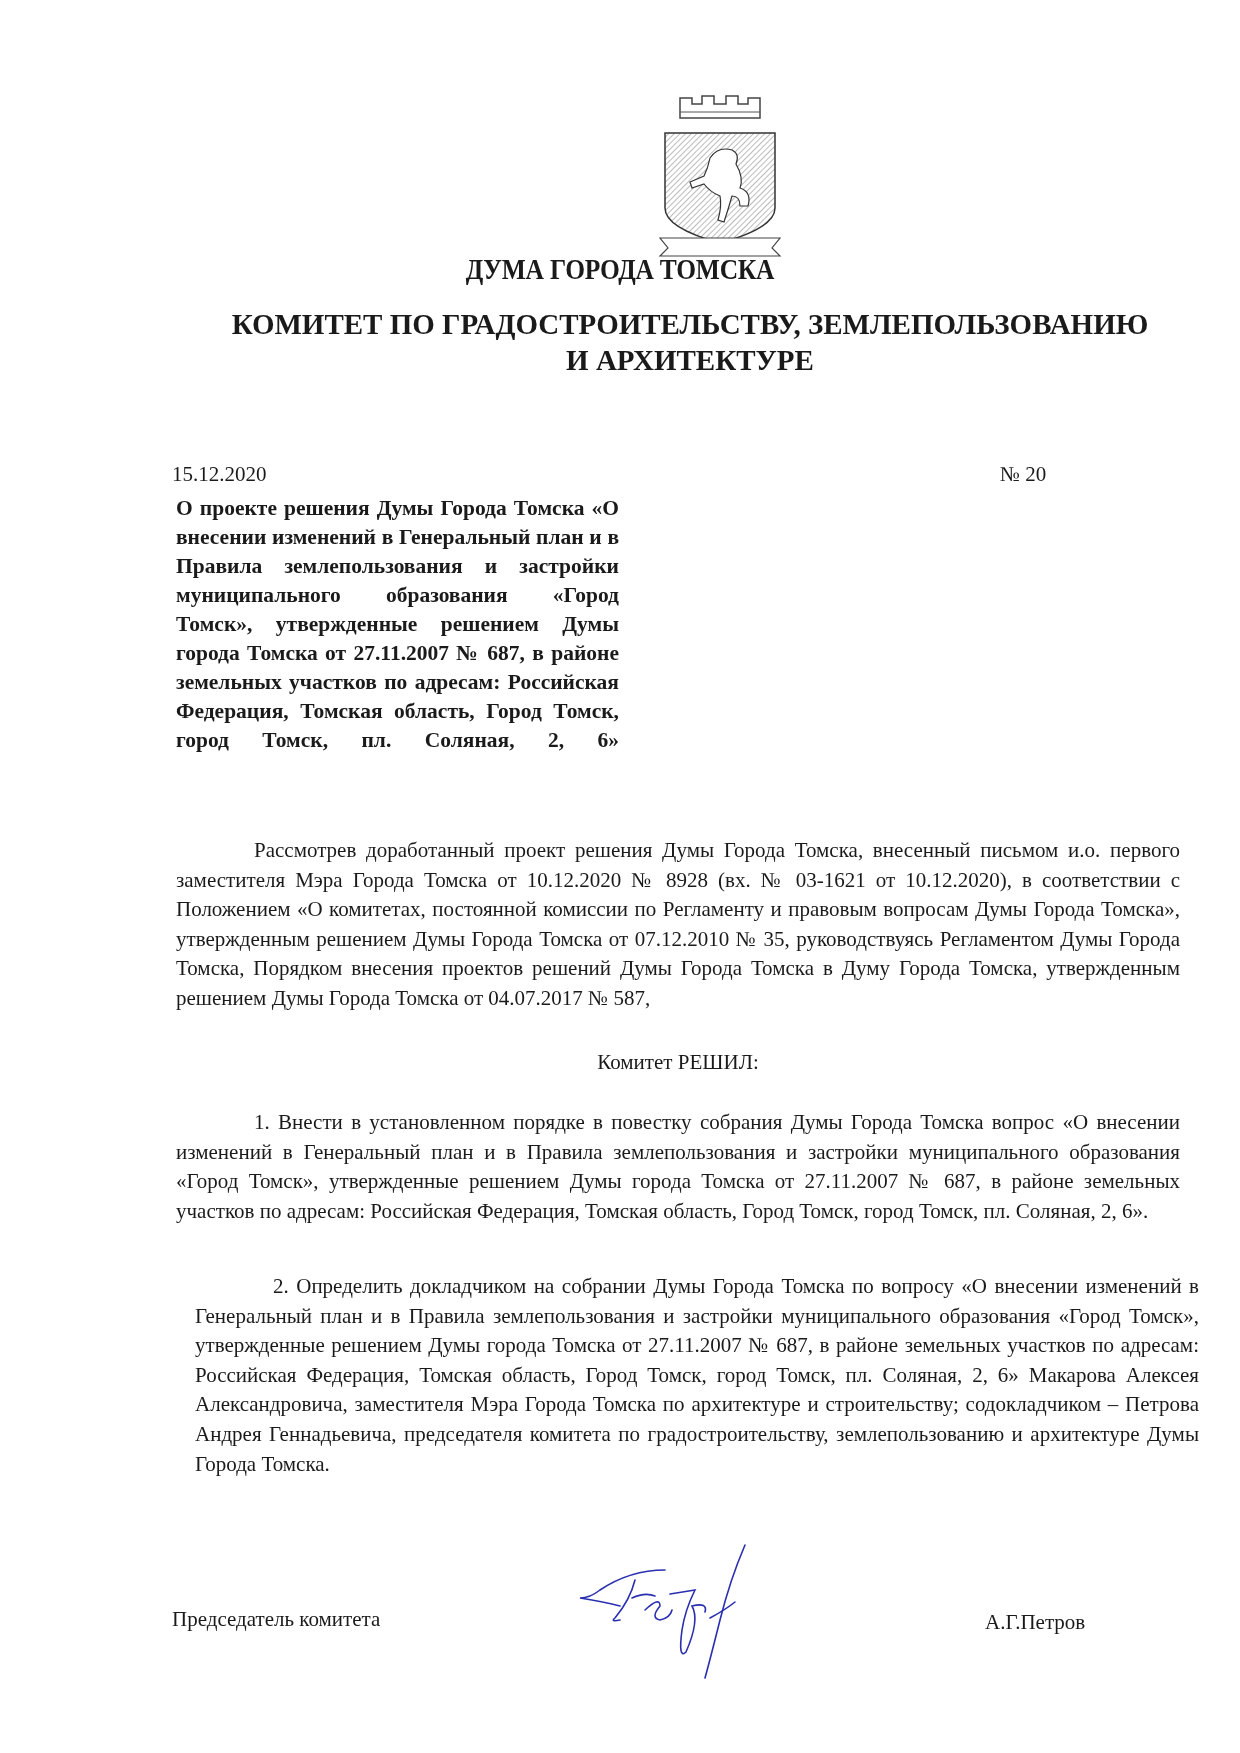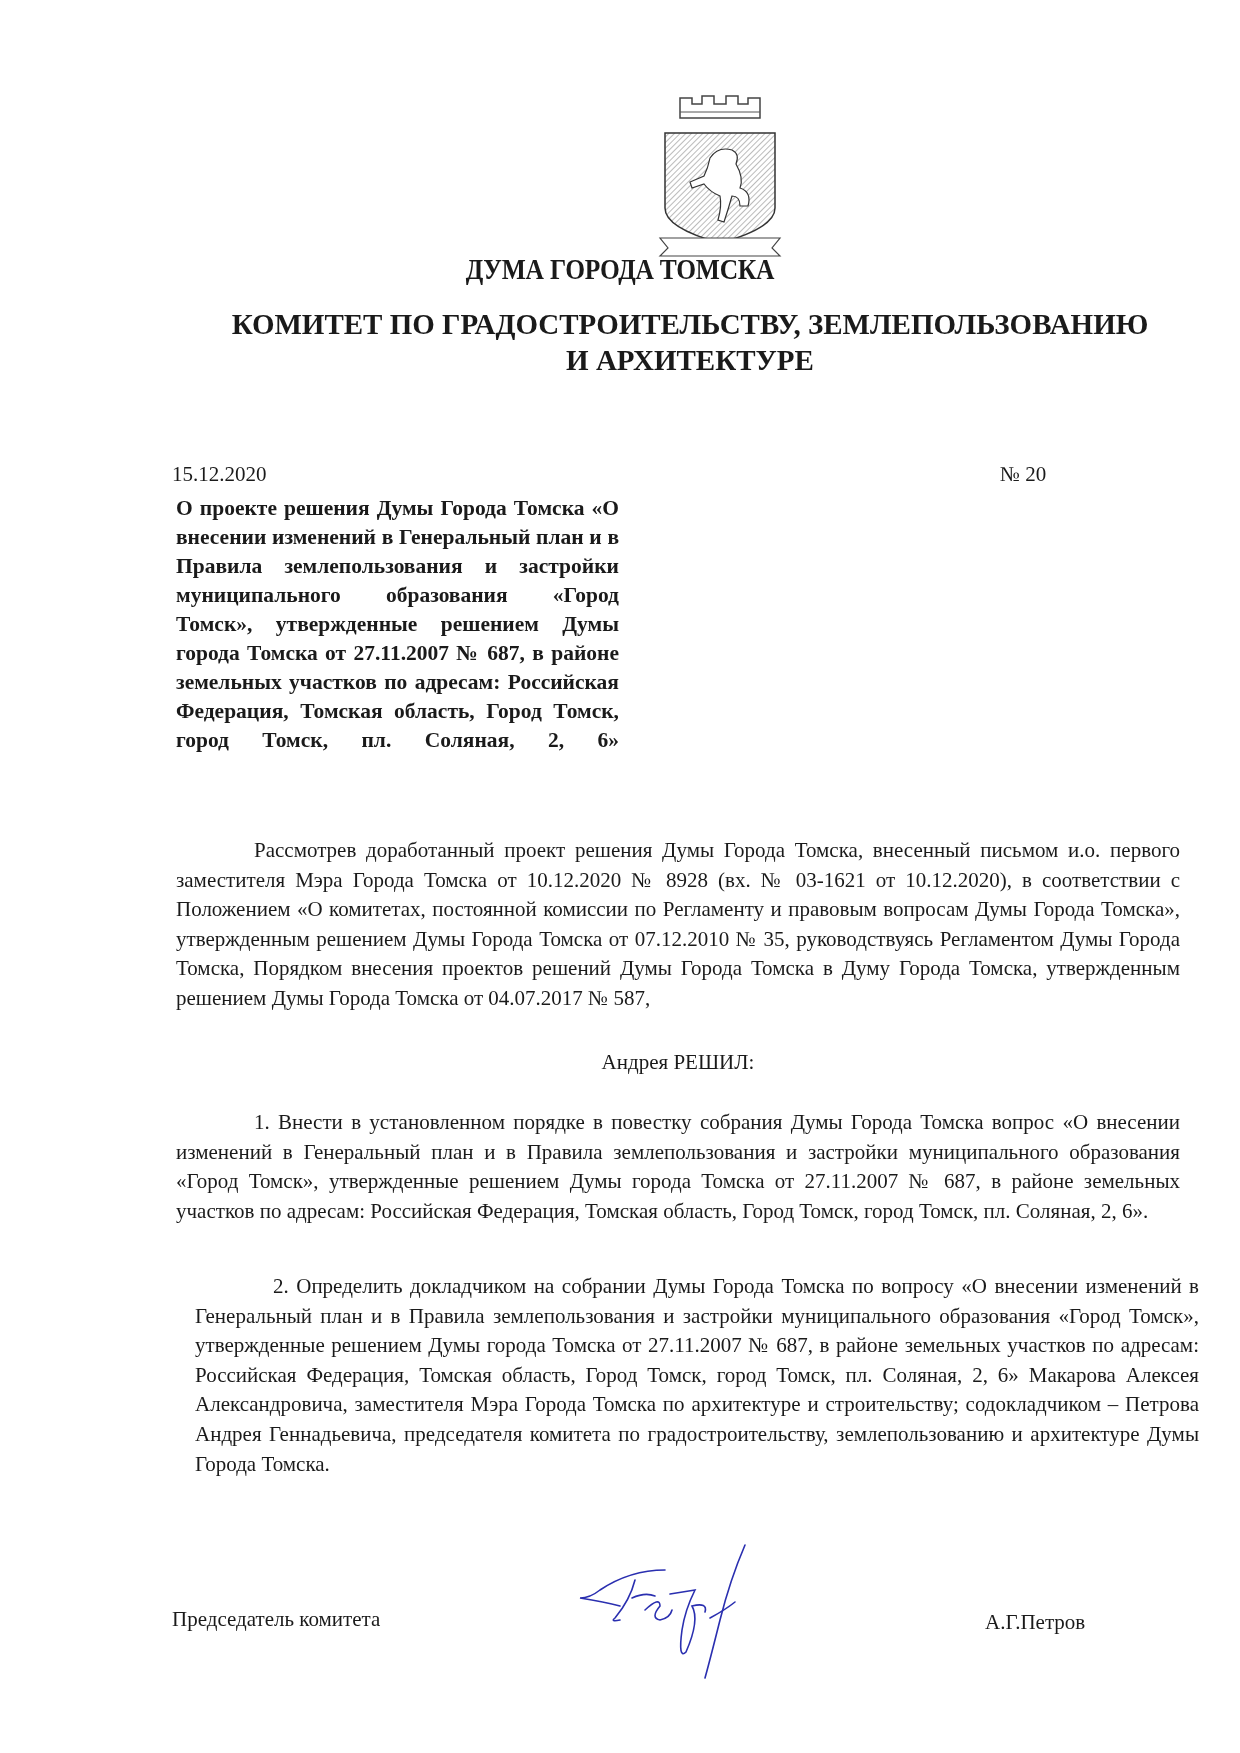--- a/index.html
+++ b/index.html
@@ -48,21 +48,21 @@
     <div>КОМИТЕТ ПО ГРАДОСТРОИТЕЛЬСТВУ, ЗЕМЛЕПОЛЬЗОВАНИЮ</div>
     <div>И АРХИТЕКТУРЕ</div>
   </div>
 
   <div class="date">15.12.2020</div>
   <div class="number">№ 20</div>
 
   <div class="subject">О проекте решения Думы Города Томска «О внесении изменений в Генеральный план и в Правила землепользования и застройки муниципального образования «Город Томск», утвержденные решением Думы города Томска от 27.11.2007 № 687, в районе земельных участков по адресам: Российская Федерация, Томская область, Город Томск, город Томск, пл. Соляная, 2, 6»</div>
 
   <div class="body p1">Рассмотрев доработанный проект решения Думы Города Томска, внесенный письмом и.о. первого заместителя Мэра Города Томска от 10.12.2020 № 8928 (вх. № 03-1621 от 10.12.2020), в соответствии с Положением «О комитетах, постоянной комиссии по Регламенту и правовым вопросам Думы Города Томска», утвержденным решением Думы Города Томска от 07.12.2010 № 35, руководствуясь Регламентом Думы Города Томска, Порядком внесения проектов решений Думы Города Томска в Думу Города Томска, утвержденным решением Думы Города Томска от 04.07.2017 № 587,</div>
-  <div class="resolved">Андрея РЕШИЛ:</div>
+  <div class="resolved">Комитет РЕШИЛ:</div>
   <div class="body p2">1. Внести в установленном порядке в повестку собрания Думы Города Томска вопрос «О внесении изменений в Генеральный план и в Правила землепользования и застройки муниципального образования «Город Томск», утвержденные решением Думы города Томска от 27.11.2007 № 687, в районе земельных участков по адресам: Российская Федерация, Томская область, Город Томск, город Томск, пл. Соляная, 2, 6».</div>
   <div class="body p3">2. Определить докладчиком на собрании Думы Города Томска по вопросу «О внесении изменений в Генеральный план и в Правила землепользования и застройки муниципального образования «Город Томск», утвержденные решением Думы города Томска от 27.11.2007 № 687, в районе земельных участков по адресам: Российская Федерация, Томская область, Город Томск, город Томск, пл. Соляная, 2, 6» Макарова Алексея Александровича, заместителя Мэра Города Томска по архитектуре и строительству; содокладчиком – Петрова Андрея Геннадьевича, председателя комитета по градостроительству, землепользованию и архитектуре Думы Города Томска.</div>
 
   <div class="sign-title">Председатель комитета</div>
   <svg class="signature" viewBox="0 0 200 140">
     <g fill="none" stroke="#2a2fb0" stroke-width="1.6" stroke-linecap="round">
       <path d="M105 30 Q70 30 40 50 Q30 58 20 58 Q45 62 60 66"></path>
       <path d="M75 40 Q70 60 55 78 Q50 82 60 80"></path>
       <path d="M72 58 Q85 52 95 56"></path>
       <path d="M85 70 Q100 56 100 66 Q90 78 100 80 Q110 78 112 70"></path>

